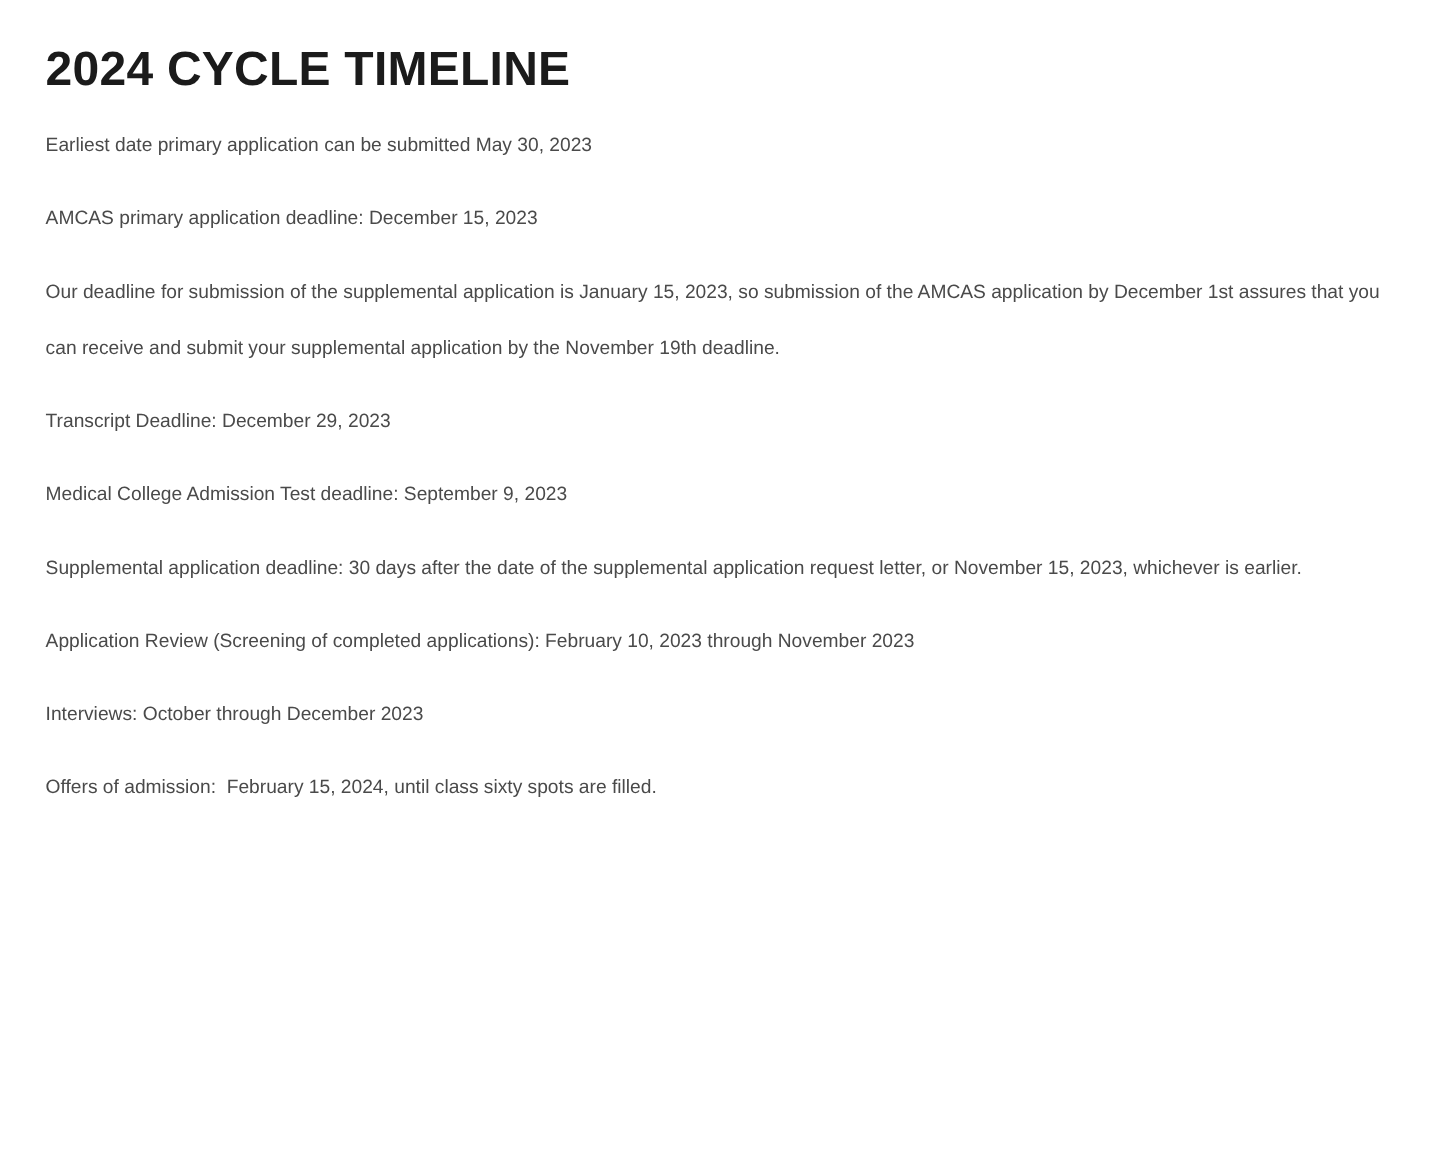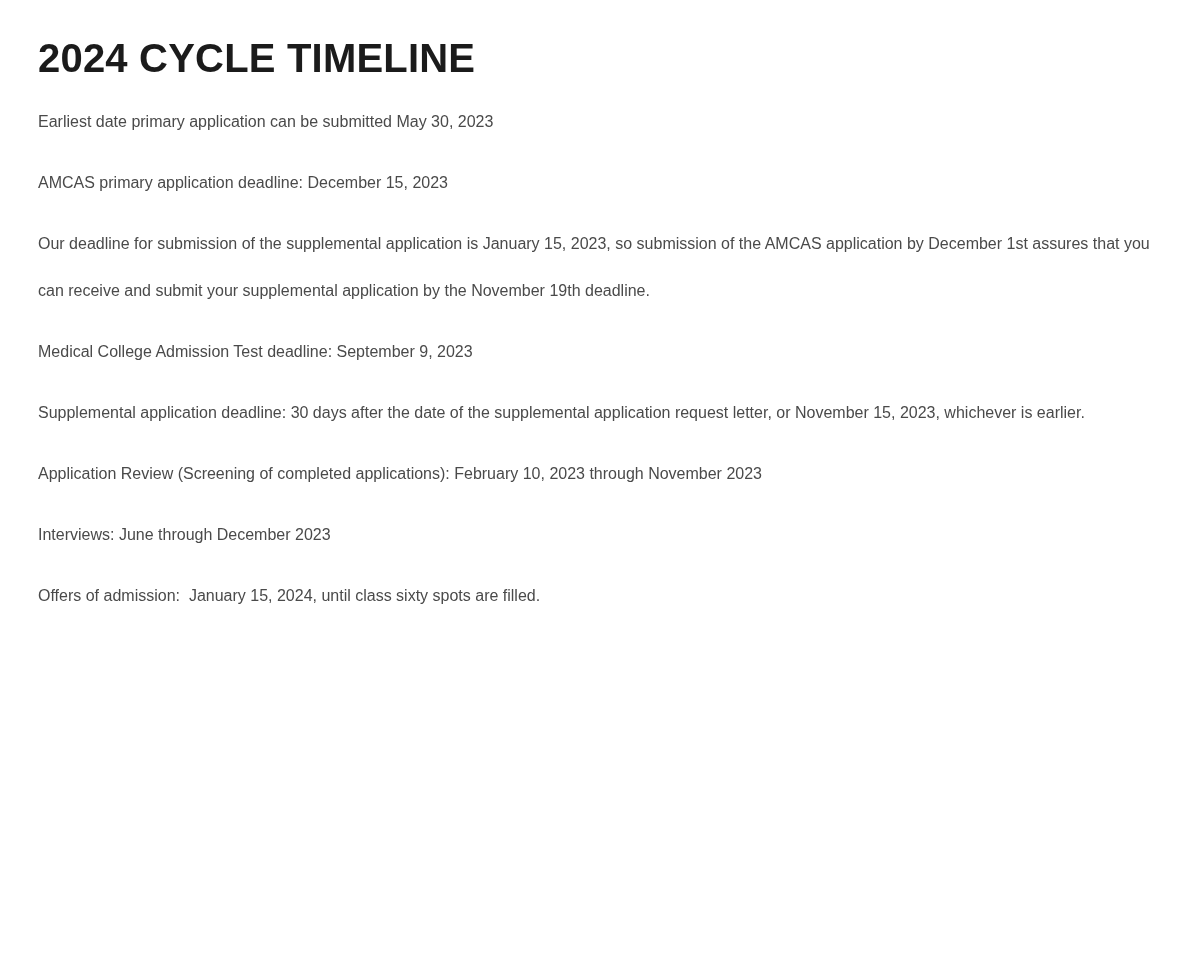--- a/index.html
+++ b/index.html
@@ -48,24 +48,25 @@
 <div class="page">
   <h1 class="doc-title">2024 CYCLE TIMELINE</h1>
 
   <p class="doc-paragraph">Earliest date primary application can be submitted May 30, 2023</p>
 
   <p class="doc-paragraph">AMCAS primary application deadline: December 15, 2023</p>
 
 
   <p class="doc-paragraph">Our deadline for submission of the supplemental application is January 15, 2023, so submission of the AMCAS application by December 1st assures that you can receive and submit your supplemental application by the November 19th deadline.</p>
 
+  <p class="doc-paragraph">Transcript Deadline: December 29, 2023</p>
 
   <p class="doc-paragraph">Medical College Admission Test deadline: September 9, 2023</p>
 
   <p class="doc-paragraph">Supplemental application deadline: 30 days after the date of the supplemental application request letter, or November 15, 2023, whichever is earlier.</p>
 
   <p class="doc-paragraph"><span class="selection-highlight" style="background:none;padding:0">Application Review (Screening of completed applications): February 10, 2023 through November 2023</span></p>
 
 
-  <p class="doc-paragraph">Interviews: June through December 2023</p>
+  <p class="doc-paragraph">Interviews: October through December 2023</p>
 
-  <p class="doc-paragraph">Offers of admission:  January 15, 2024, until class sixty spots are filled.</p>
+  <p class="doc-paragraph">Offers of admission:  February 15, 2024, until class sixty spots are filled.</p>
 </div>
 
 </body></html>

